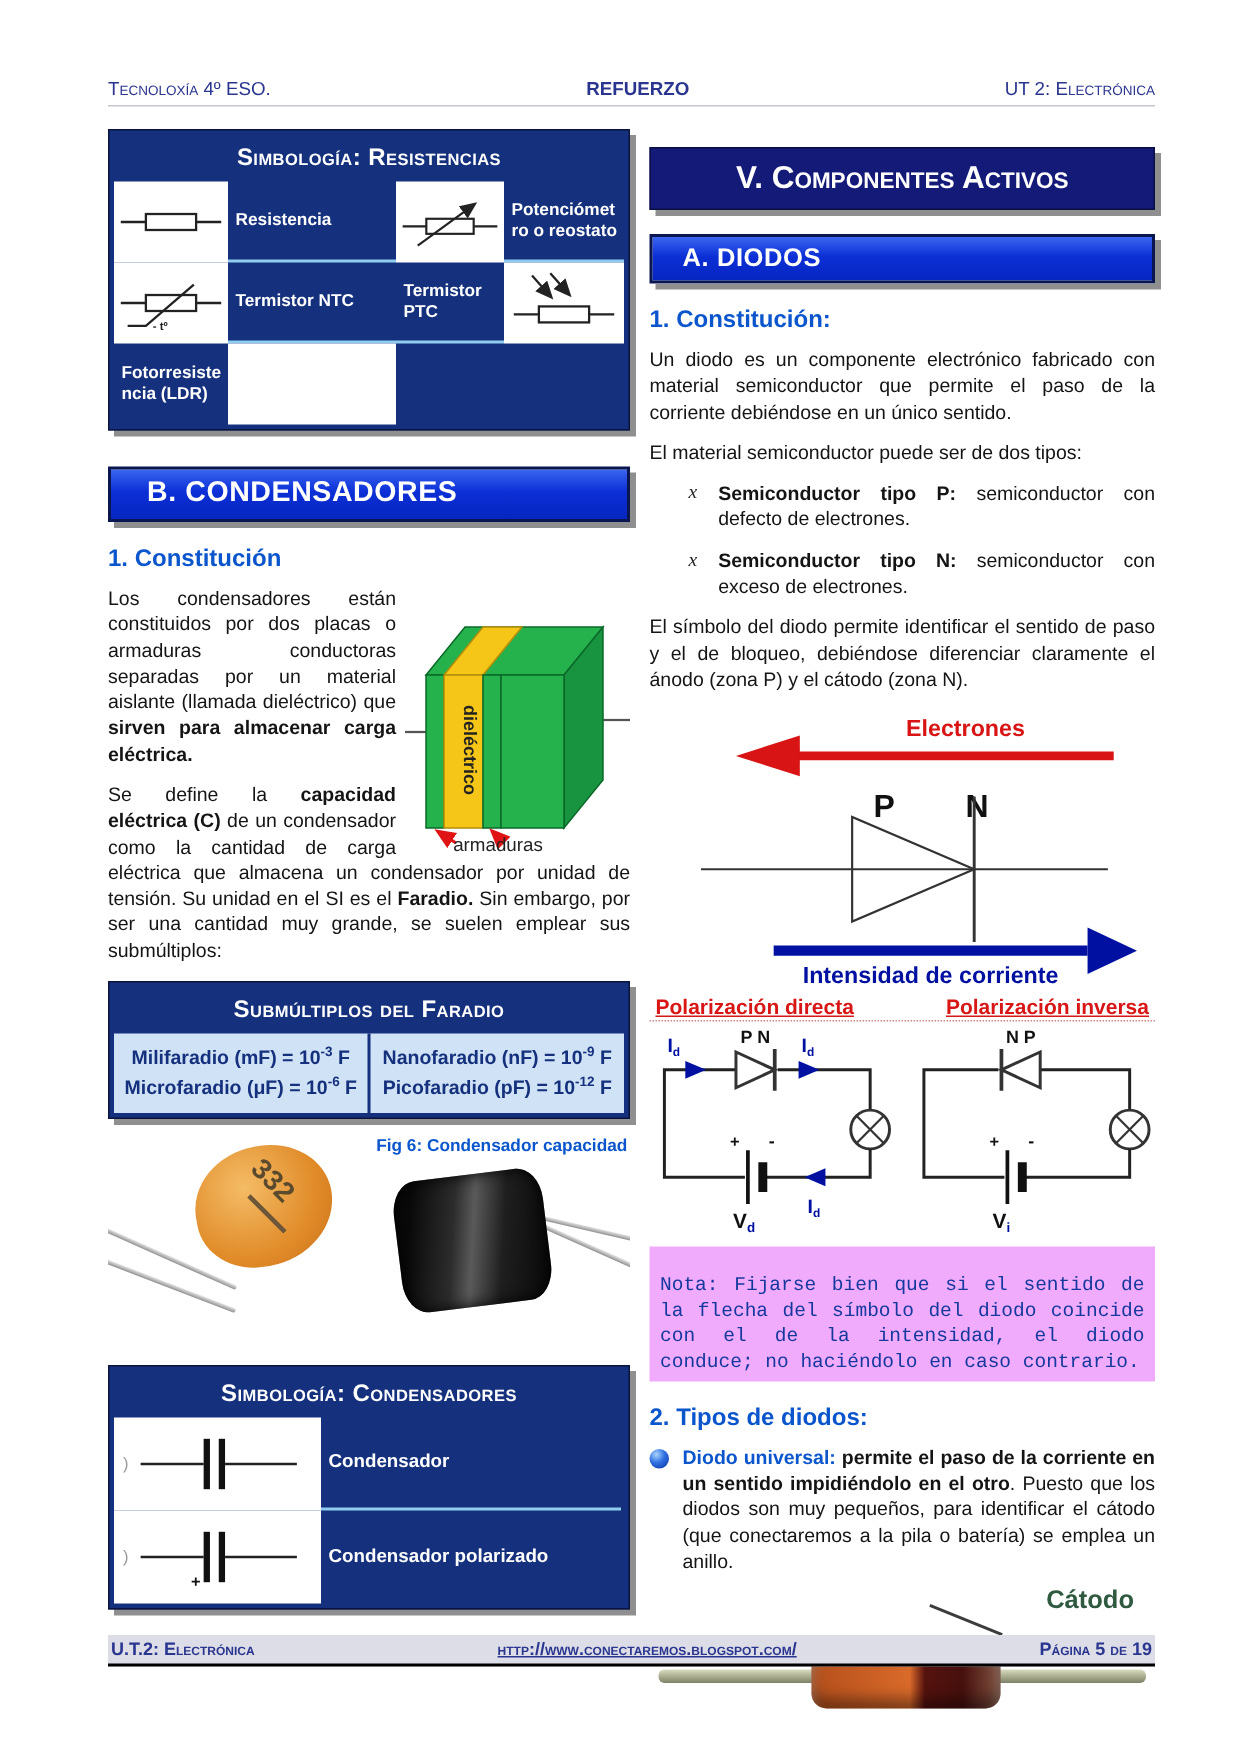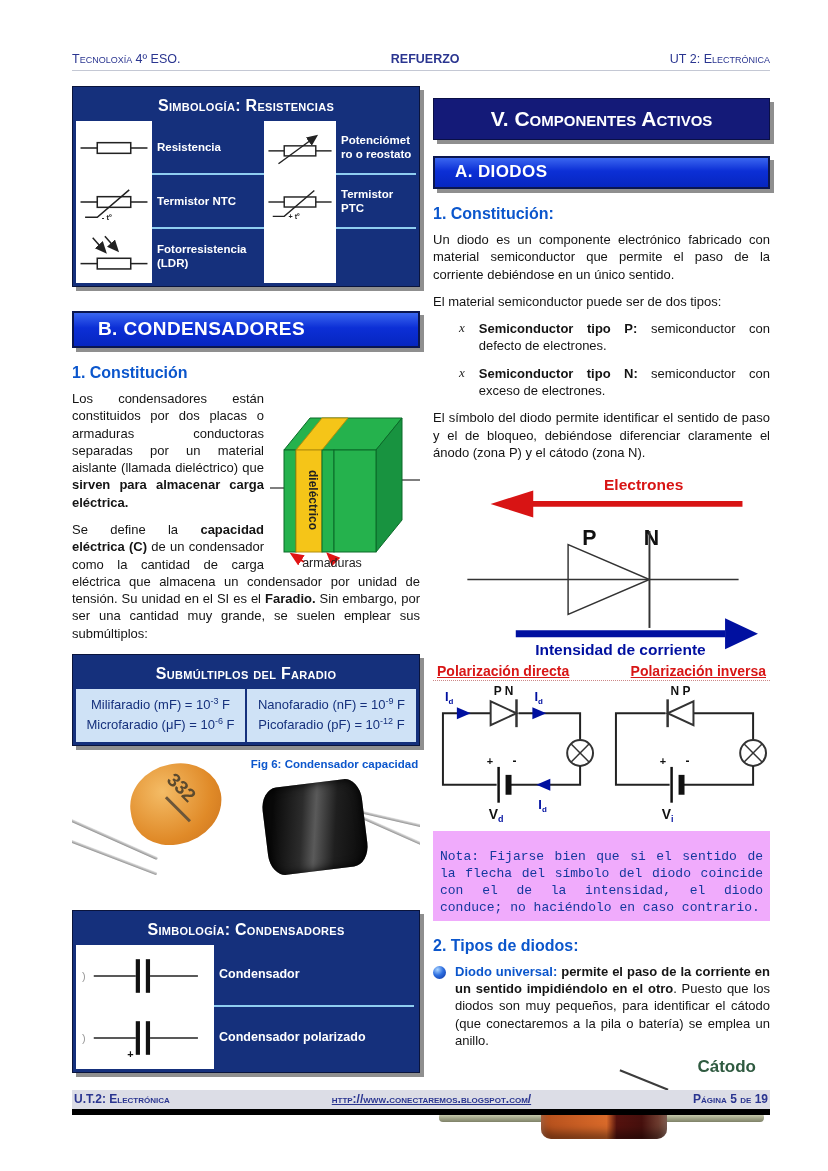--- a/index.html
+++ b/index.html
@@ -16,21 +16,21 @@
     font-variant:small-caps; color:#2a3590; font-size:12.5px;
     border-bottom:1px solid #c4c8d4; padding-bottom:4px;
   }
   .hdr-center { font-weight:bold; }
   .footer {
     position:absolute; left:72px; right:58px; top:1090px;
   }
   .footer-row {
     display:flex; justify-content:space-between; align-items:baseline;
     font-variant:small-caps; color:#2a3590; font-weight:bold; font-size:12px;
-    background:#dcdde6; padding:2px 2px 3px; border-bottom:6px solid #000000;
+    background:#dcdde6; padding:2px 2px 3px; border-bottom:2px solid #000000;
   }
   .footer-link { text-decoration:underline; cursor:pointer; }
 
   
   .columns { position:absolute; top:86px; left:72px; right:58px; display:flex; gap:13px; }
   .col-left  { width:348px; flex:none; }
   .col-right { width:337px; flex:none; }
 
   
   .symtable {
@@ -67,21 +67,21 @@
   .h-blue { color:#0b56cc; font-weight:bold; font-size:16px; }
   .body-text { font-size:13px; line-height:1.33; text-align:justify; color:#141414; } .mt12{margin-top:12px;}
   .mt16{margin-top:16px;} .mt24{margin-top:24px;}
   .mb8{margin-bottom:8px;} .mb10{margin-bottom:10px;}
 
   .cap-figure { float:right; width:150px; height:176px; margin:2px 0 2px 6px; }
 
   .faradio-body { display:flex; background:#cfe2f6; }
   .faradio-col { flex:1; padding:6px 2px; text-align:center; }
   .faradio-col + .faradio-col { border-left:2px solid #15307c; }
-  .formula { color:#15307c; font-weight:normal; font-size:13px; line-height:1.55; }
+  .formula { color:#15307c; font-weight:bold; font-size:13px; line-height:1.55; }
   .formula sup { font-size:9px; }
 
   .figs { display:flex; gap:6px; margin-top:12px; }
   .fig { flex:1; }
   .fig-caption { color:#0b56cc; font-weight:bold; font-size:11.5px; text-align:center; margin-bottom:3px; }
   .photo { position:relative; height:125px; overflow:hidden; }
   .disc {
     position:absolute; left:58px; top:6px; width:92px; height:80px;
     background:radial-gradient(circle at 38% 32%, #f4bc66, #e08a28 62%, #c9701c);
     border-radius:52% 48% 55% 45%; transform:rotate(-10deg);
@@ -180,29 +180,20 @@
         <div class="sym-cell">
           <svg width="70" height="42" viewBox="0 0 92 52">
             <line x1="2" y1="26" x2="24" y2="26" class="wire"></line>
               <rect x="24" y="19" width="44" height="14" class="comp"></rect>
               <line x1="68" y1="26" x2="90" y2="26" class="wire"></line>
             <polyline points="8,46 24,46 66,10" class="wire"></polyline>
             <text x="30" y="50" class="svg-note">- tº</text>
           </svg>
         </div>
         <div class="lab-cell sep">Termistor NTC</div>
-        <div class="sym-cell">
-          <svg width="66" height="42" viewBox="0 0 92 52">
-            <line x1="2" y1="26" x2="24" y2="26" class="wire"></line>
-              <rect x="24" y="19" width="44" height="14" class="comp"></rect>
-              <line x1="68" y1="26" x2="90" y2="26" class="wire"></line>
-            <polyline points="8,46 24,46 66,10" class="wire"></polyline>
-            <text x="30" y="50" class="svg-note">+ tº</text>
-          </svg>
-        </div>
         <div class="lab-cell sep">Termistor PTC</div>
 
         <div class="sym-cell">
           <svg width="70" height="44" viewBox="0 0 92 56">
             <defs>
                 <marker id="ah-ldr" markerWidth="9" markerHeight="9" refX="6" refY="3.5" orient="auto">
                   <path d="M0,0 L8,3.5 L0,7 z" fill="#222"></path>
                 </marker>
               </defs>
             <line x1="2" y1="38" x2="24" y2="38" class="wire"></line>

